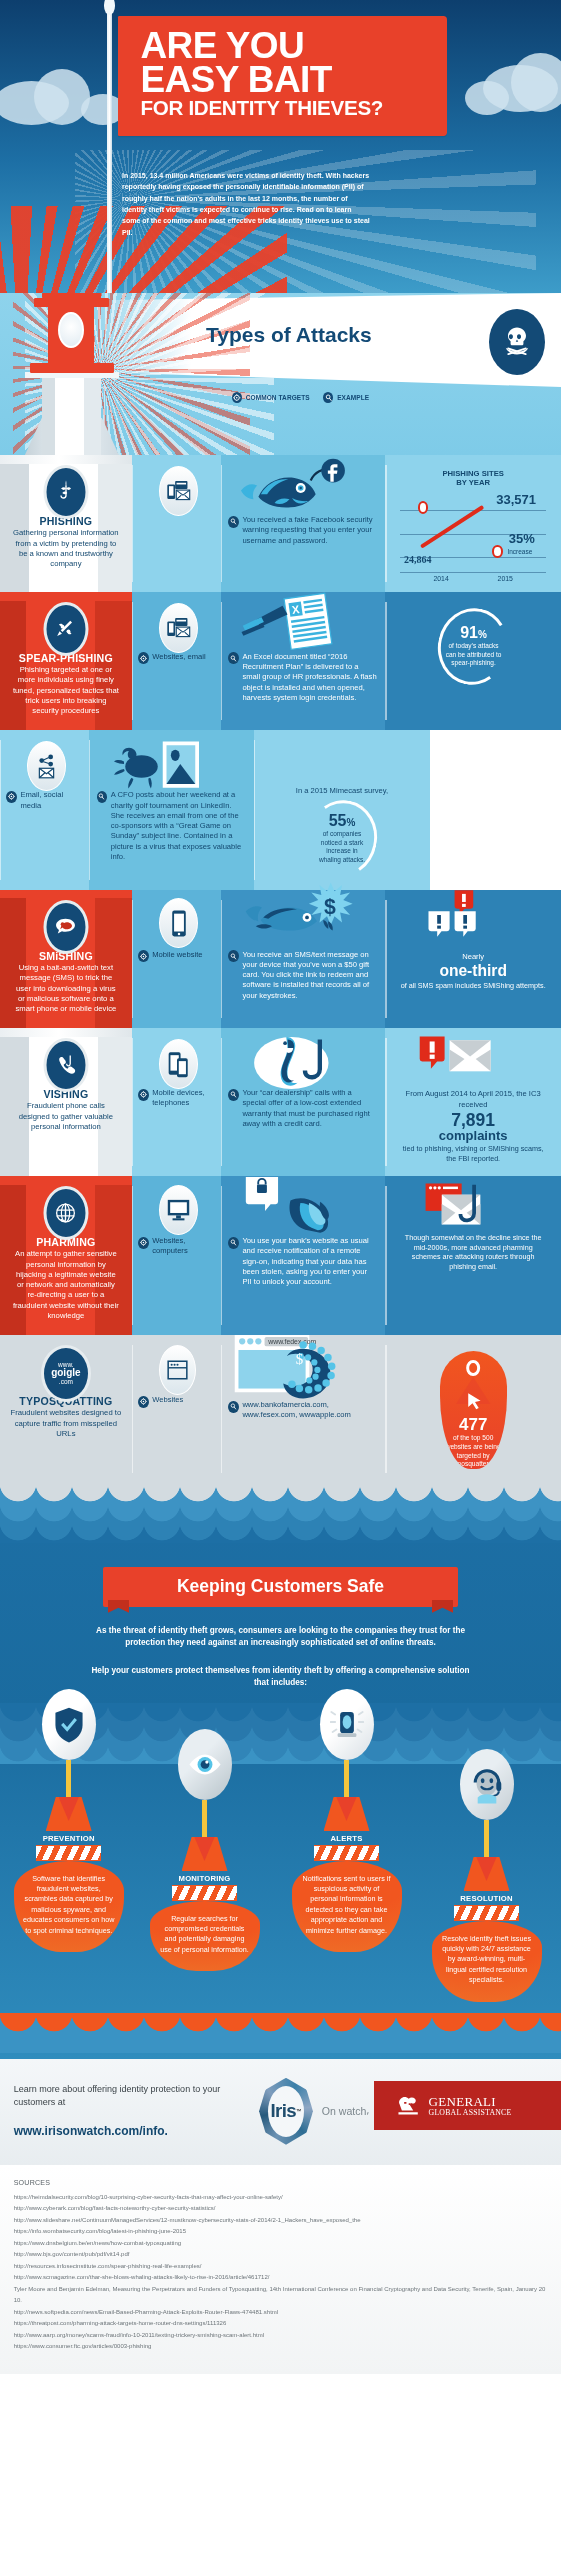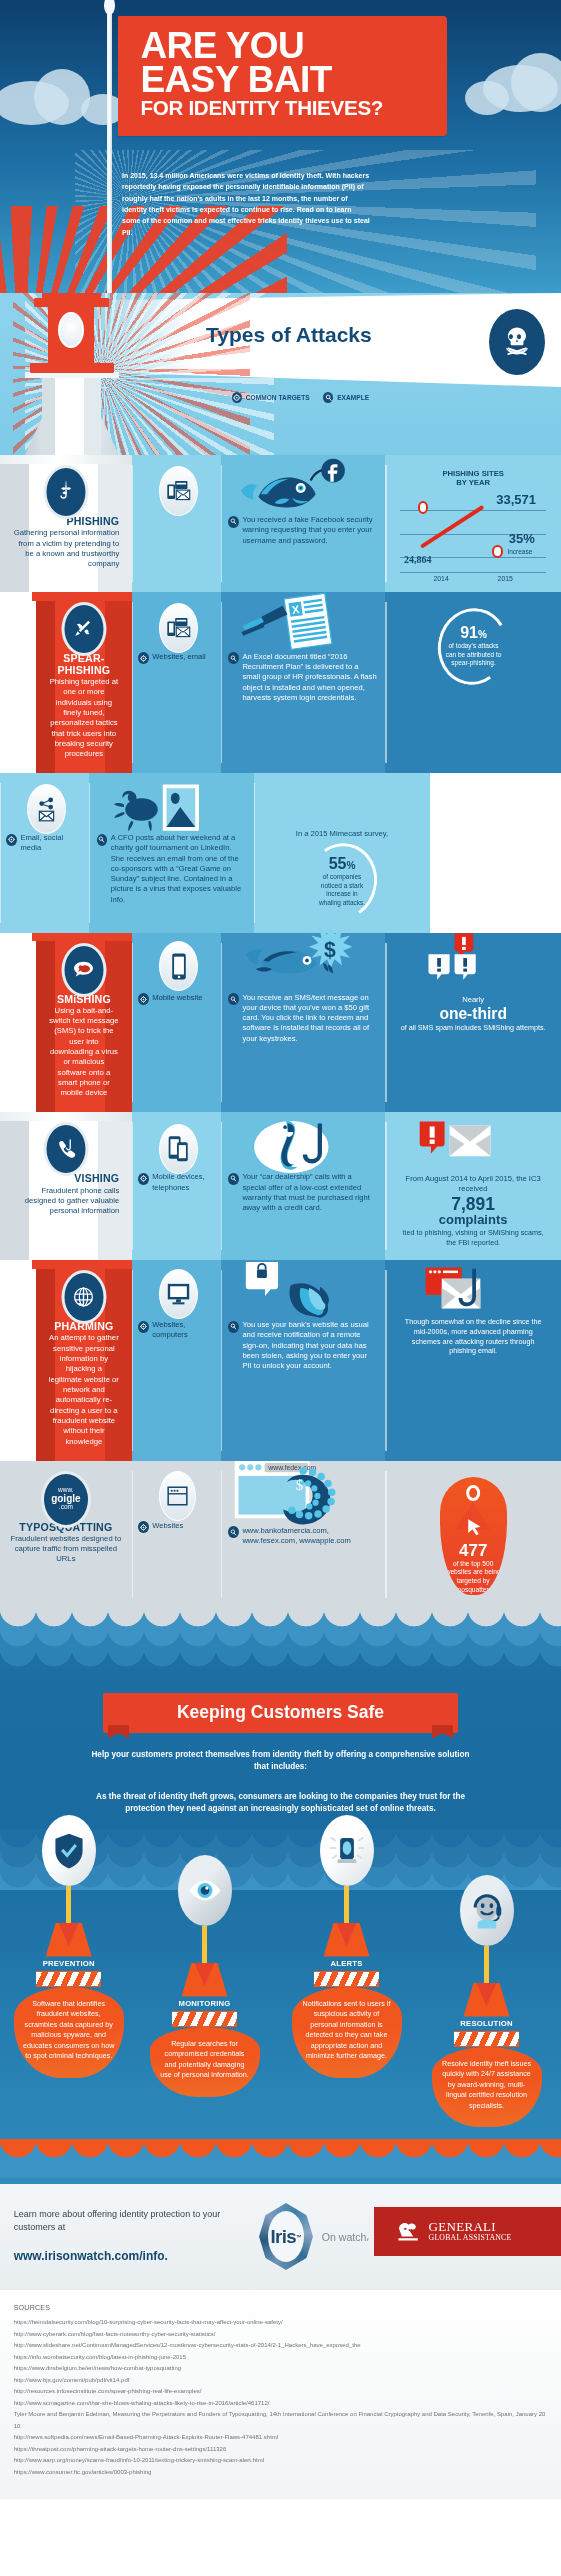--- a/index.html
+++ b/index.html
@@ -152,36 +152,35 @@
     padding: 60px 12.5px 13.7px;
   }
   .pillar-white::before {
     content:""; position:absolute; left:-3.7px; top:0; right:-3.7px; height:8.7px;
     background: linear-gradient(90deg,#e9eef1,#ffffff 45%,#dee5e9);
   }
   .pillar-red {
     position: relative; min-height: 100%;
     background: linear-gradient(90deg,#c5301d 0 20%, #e8412a 20% 72%, #cf3520 72% 100%);
     padding: 60px 12.5px 13.7px;
-    margin-left: 36px;
   }
   .pillar-red::before {
     content:""; position:absolute; left:-3.7px; top:0; right:-3.7px; height:8.7px;
     background: #e8412a;
   }
   .attack-medal {
     position: absolute; left: 50%; top: 10px; transform: translateX(-50%);
     width: 45px; height: 54px; border-radius: 50%;
     background: #134a76; border: 3.1px solid #e6ecef;
     display: flex; align-items: center; justify-content: center;
     color: #fff;
   }
   .atk-name { text-align:center; font-size: 10.6px; font-weight: bold; letter-spacing: 0.2px; margin-bottom: 1.2px;}
   .atk-desc { text-align:center; font-size: 7.7px; line-height: 1.34; }
-  .pillar-white .atk-name, .pillar-white .atk-desc { color: #13486f; text-align: right; }
+  .pillar-white .atk-name, .pillar-white .atk-desc { color: #13486f; }
   .pillar-red .atk-name, .pillar-red .atk-desc { color: #ffffff; }
 
   .cell-inner { padding: 60px 8.7px 12.5px 7.5px; }
   .cell-inner.targets { padding-left: 6.2px; }
   .bullet { display: flex; gap: 3.7px; align-items: flex-start; }
   .bullet .txt { font-size: 7.6px; line-height: 1.35; color: #13486f; }
   .bg-dark .bullet .txt { color: #0f3b5e; }
   .glyph { flex: 0 0 auto; width: 10.6px; height: 12px; border-radius:50%; background:#13486f; color:#fff; display:flex; align-items:center; justify-content:center; margin-top:0.6px; }
 
   .stat { padding: 16px 13.7px 12.5px; text-align: center; color: #13486f; }
@@ -970,22 +969,22 @@
 
   <div class="safe">
     <div class="safe-wave" style="background-image: radial-gradient(circle at 18px 0px, #d3dbe0 18px, transparent 18.7px); background-color:#3d93c4;"></div>
     <div class="safe-wave" style="background-image: radial-gradient(circle at 18px 0px, #3d93c4 18px, transparent 18.7px); background-color:#2d82b5; margin-top:-1.2px"></div>
     <div class="safe-wave" style="background-image: radial-gradient(circle at 18px 0px, #2d82b5 18px, transparent 18.7px); background-color:#1d6fa5; margin-top:-1.2px"></div>
 
     <div class="ribbon">
       <span>Keeping Customers Safe</span>
       <span class="tl"></span><span class="tr"></span>
     </div>
+    <div class="safe-p">As the threat of identity theft grows, consumers are looking to the companies they trust for the protection they need against an increasingly sophisticated set of online threats.</div>
     <div class="safe-p safe-p2">Help your customers protect themselves from identity theft by offering a comprehensive solution that includes:</div>
-    <div class="safe-p">As the threat of identity theft grows, consumers are looking to the companies they trust for the protection they need against an increasingly sophisticated set of online threats.</div>
 
     <div class="safe-wave" style="background-image: radial-gradient(circle at 18px 0px, #1d6fa5 18px, transparent 18.7px); background-color:#2878ac; margin-top:13.7px"></div>
     <div class="safe-wave" style="background-image: radial-gradient(circle at 18px 0px, #2878ac 18px, transparent 18.7px); background-color:#3185b8; margin-top:-1.2px"></div>
     <div class="safe-wave" style="background-image: radial-gradient(circle at 18px 0px, #3185b8 18px, transparent 18.7px); background-color:#3a93c4; margin-top:-1.2px"></div>
 
     <div class="buoys" style="height:324px;margin-top:-75px">
 
       <div class="buoy" style="left:6.2px;top:0">
         <div class="buoy-head">
           <svg width="34" height="37" viewBox="0 0 54 60">

